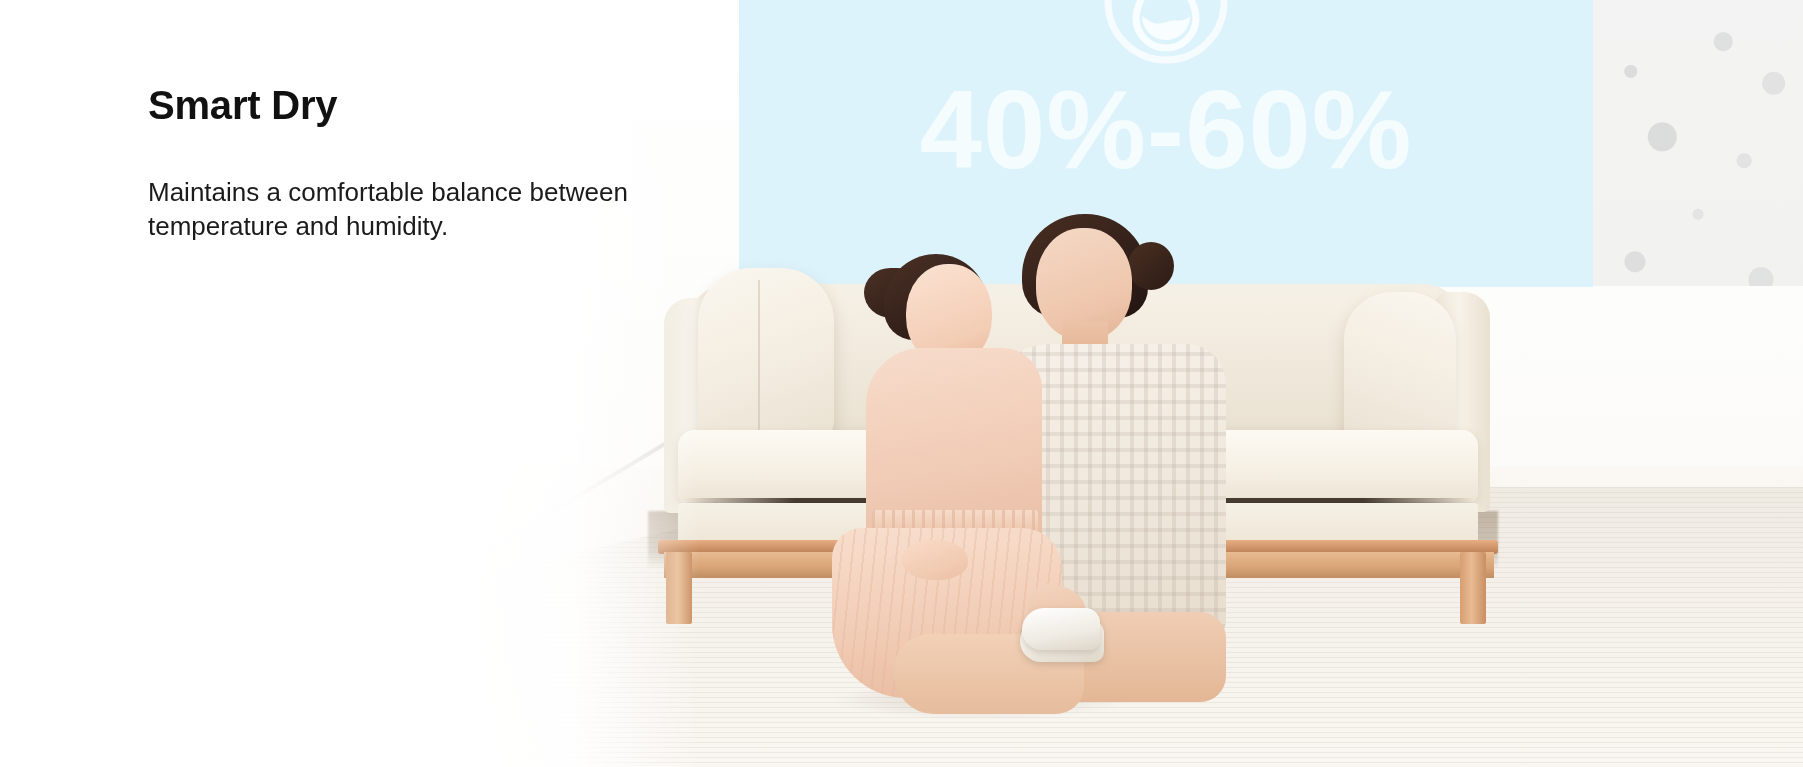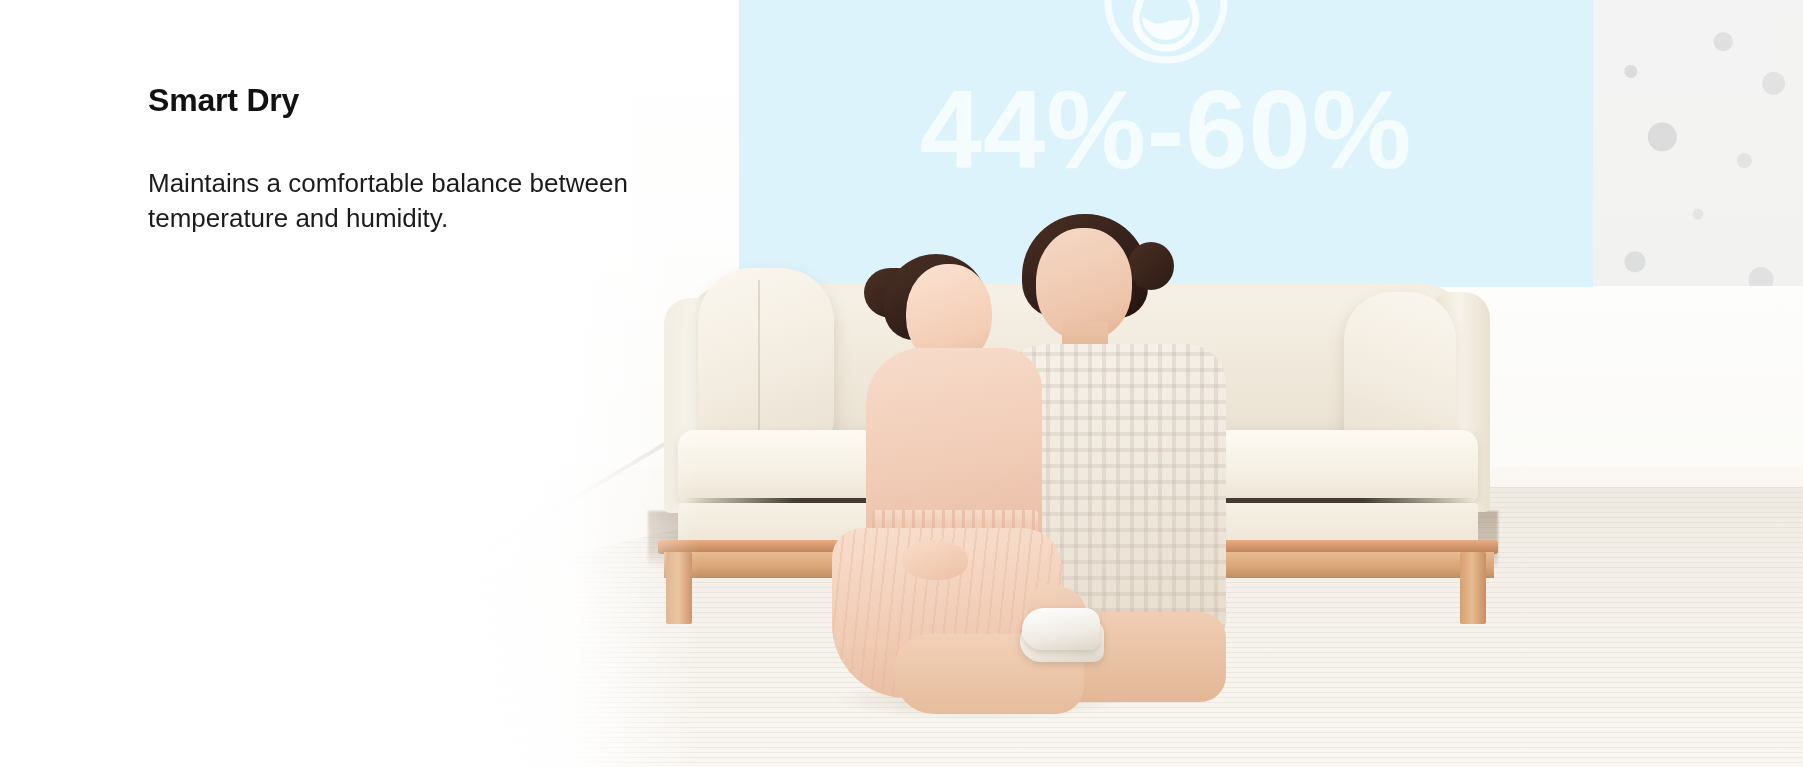--- a/index.html
+++ b/index.html
@@ -348,21 +348,21 @@
   
   .copy {
     position: absolute;
     left: 148px;
     top: 83px;
     width: 540px;
     z-index: 20;
   }
   .copy .title {
     margin: 0;
-    font-size: 32px;
+    font-size: 40px;
     font-weight: 700;
     color: #111111;
     letter-spacing: -0.2px;
     line-height: 1.1;
   }
   .copy .subtitle {
     margin: 48px 0 0 0;
     font-size: 26px;
     font-weight: 400;
     color: #1b1b1b;
@@ -393,21 +393,21 @@
 
     <div class="blue-panel">
       <div class="droplet-badge">
         <svg viewBox="0 0 132 132" aria-hidden="true">
           <circle cx="66" cy="66" r="58" fill="none" stroke="rgba(255,255,255,.72)" stroke-width="7"></circle>
           <path d="M66 22 C66 22 96 62 96 82 A30 30 0 0 1 36 82 C36 62 66 22 66 22 Z" fill="none" stroke="rgba(255,255,255,.80)" stroke-width="7"></path>
           <path d="M42 80 A24 24 0 0 0 90 80 C82 88 76 82 66 86 C56 90 50 86 42 80 Z" fill="rgba(255,255,255,.80)"></path>
           <ellipse cx="40" cy="32" rx="9" ry="12" fill="rgba(255,255,255,.75)"></ellipse>
         </svg>
       </div>
-      <div class="pct">44%-60%</div>
+      <div class="pct">40%-60%</div>
     </div>
 
     <div class="floor"></div>
     <div class="rug"></div>
     <div class="rug-edge"></div>
     <div class="floor-dark"></div>
 
     <div class="sofa">
       <div class="sofa-back"></div>
       <div class="sofa-arm-l"></div>

